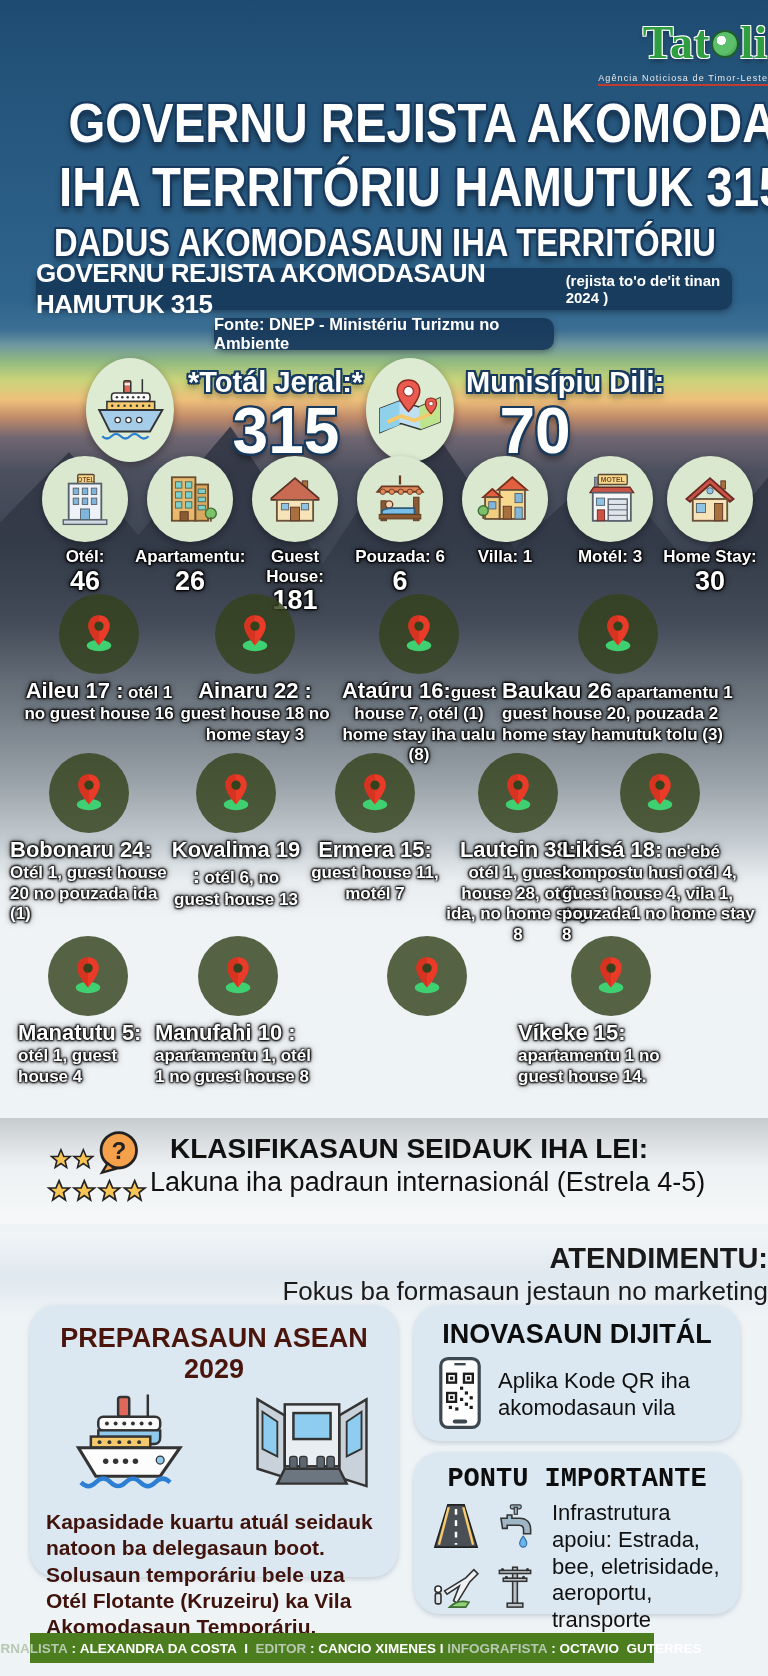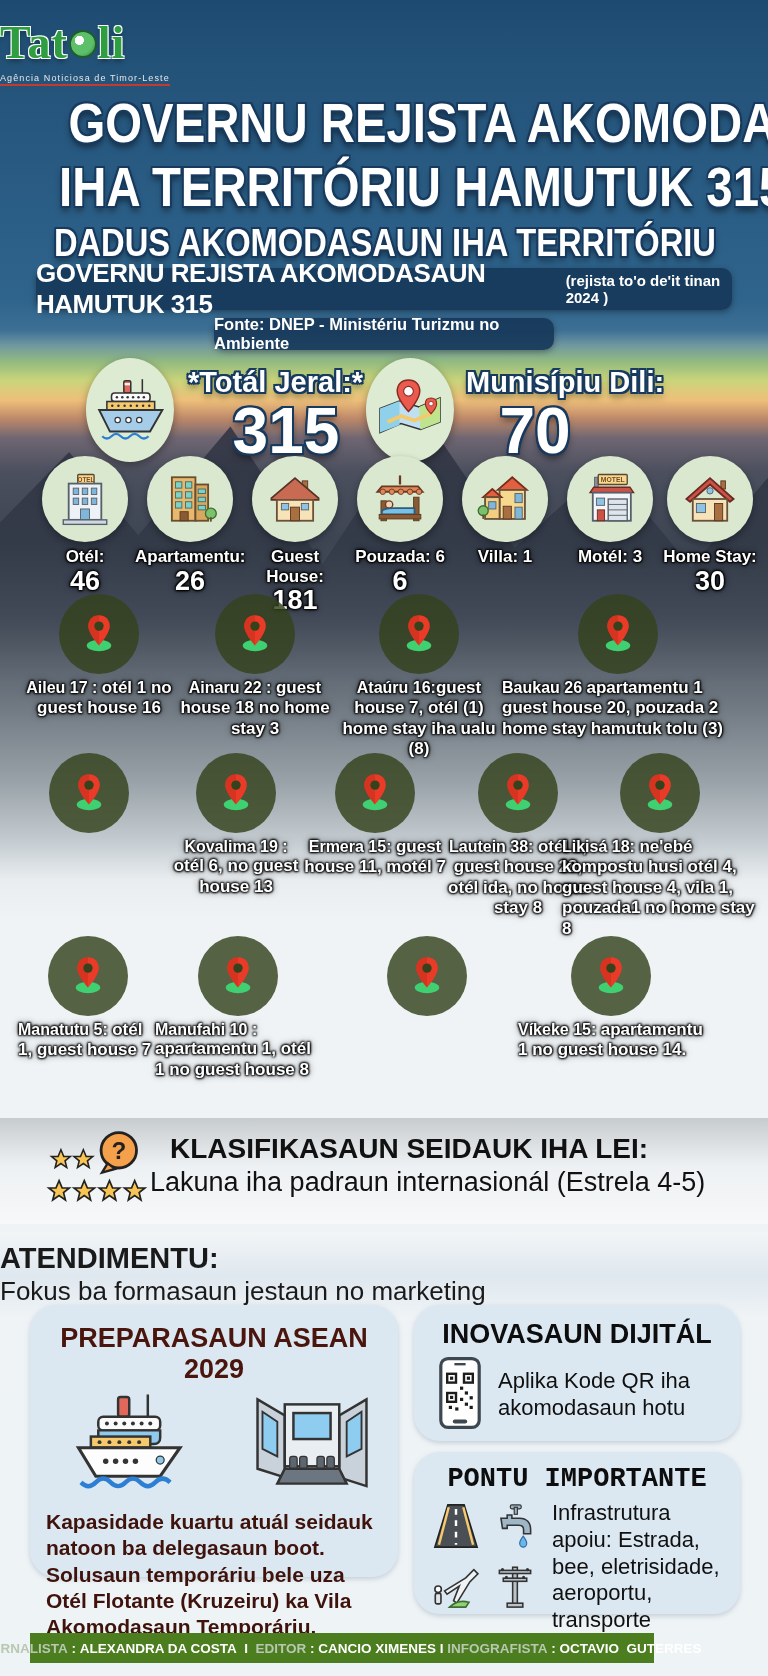--- a/index.html
+++ b/index.html
@@ -4,21 +4,21 @@
 <style>
   html,body{margin:0;padding:0;background:#8a8a8a;}
   .page{position:relative;width:768px;height:1676px;overflow:hidden;
     font-family:"Liberation Sans",sans-serif;
     background:linear-gradient(180deg,
       #1d4a70 0px,#235278 60px,#295b83 180px,#2f648c 300px,#3d6f94 330px,
       #6f97a0 345px,#93bb80 362px,#c9d47a 380px,#eec07a 400px,#c08a6a 418px,
       #6f6672 438px,#4b4f5e 472px,#3d4553 540px,#4a525f 620px,
       #6d767f 700px,#98a1a7 780px,#c3cbd0 840px,#e9edf0 880px,#eff3f6 920px,#eef3f6 1676px);}
   .abs{position:absolute;}
-  .center{left:0;right:0;text-align:left;}
+  .center{left:0;right:0;text-align:right;}
   .squish{display:inline-block;transform:scaleX(.86);transform-origin:50% 50%;white-space:nowrap;}
   .ow{color:#fff;text-shadow:-2px -2px 0 #173a5e,0 -2px 0 #173a5e,2px -2px 0 #173a5e,
       -2px 0 0 #173a5e,2px 0 0 #173a5e,-2px 2px 0 #173a5e,0 2px 0 #173a5e,2px 2px 0 #173a5e,
       0 5px 7px rgba(0,0,0,.5);}
   .h1{font-size:55px;font-weight:bold;line-height:1.08;}
   .h2{font-size:38px;font-weight:bold;}
   .navybox{background:rgba(23,56,90,.92);border-radius:10px;color:#fff;box-shadow:0 2px 6px rgba(0,0,0,.35);}
   .mountains{position:absolute;left:0;right:0;top:388px;height:320px;
     background:linear-gradient(180deg,rgba(38,44,58,.9),rgba(90,100,110,0) 92%);
     clip-path:polygon(0 42%,9% 20%,18% 46%,30% 12%,42% 55%,55% 8%,67% 50%,79% 24%,90% 56%,100% 28%,100% 100%,0 100%);}
@@ -32,21 +32,21 @@
   .catcirc{width:86px;height:86px;margin:0 auto;border-radius:50%;background:#d9e8cf;
     display:flex;align-items:center;justify-content:center;box-shadow:0 3px 7px rgba(0,0,0,.35);}
   .catlabel{margin-top:5px;font-size:17px;font-weight:bold;line-height:1.15;}
   .catval{font-size:27px;font-weight:bold;line-height:1.1;}
   .tsh{color:#fff;text-shadow:-1px -1px 2px rgba(0,0,0,.85),1px -1px 2px rgba(0,0,0,.85),
       -1px 1px 2px rgba(0,0,0,.85),1px 1px 2px rgba(0,0,0,.85),0 0 7px rgba(0,0,0,.75);}
   .pinwrap{width:80px;height:80px;border-radius:50%;background:rgba(53,66,28,.82);
     display:flex;align-items:center;justify-content:center;margin:0 auto;}
   .muni{position:absolute;}
   .munitxt{margin-top:4px;line-height:1.2;}
-  .muni-name{font-size:16px;font-weight:bold;}
+  .muni-name{font-size:22px;font-weight:bold;}
   .muni-det{font-size:17px;font-weight:bold;}
   .t-left{text-align:left;} .t-center{text-align:center;}
   .klas-title{font-size:28px;font-weight:bold;color:#111;}
   .klas-sub{font-size:27px;color:#111;font-weight:normal;}
   .aten-title{font-size:29px;font-weight:bold;color:#1a1a1a;}
   .aten-sub{font-size:26px;color:#1a1a1a;}
   .card{position:absolute;background:#dce8f1;border-radius:26px;box-shadow:0 2px 5px rgba(120,140,160,.35);}
   .card-title{font-size:27px;font-weight:bold;text-align:center;}
   .maroon{color:#4a150c;}
   .asean-body{font-size:21px;font-weight:bold;color:#3f130c;line-height:1.25;text-align:left;}
@@ -325,20 +325,21 @@
 
   <div class="muni t-left" style="left:10px;top:753px;width:158px;">
     <div class="pinwrap">
         <svg viewBox="0 0 64 64" width="46" height="46">
           <ellipse cx="32" cy="48" rx="17" ry="8" fill="#3fd072"></ellipse>
           <path d="M32 6c-9 0-15 6.5-15 15 0 11 15 27 15 27s15-16 15-27c0-8.5-6-15-15-15z" fill="#ea3b28"></path>
           <path d="M32 6c-9 0-15 6.5-15 15 0 11 15 27 15 27V6z" fill="#c62d1c" opacity=".55"></path>
           <circle cx="32" cy="21" r="6.5" fill="#35421c"></circle>
         </svg>
       </div>
+    <div class="munitxt tsh"><span class="muni-name">Bobonaru 24:</span> <span class="muni-det">Otél 1, guest house 20 no pouzada ida (1)</span></div>
   </div>
   <div class="muni t-center" style="left:168px;top:753px;width:136px;">
     <div class="pinwrap">
         <svg viewBox="0 0 64 64" width="46" height="46">
           <ellipse cx="32" cy="48" rx="17" ry="8" fill="#3fd072"></ellipse>
           <path d="M32 6c-9 0-15 6.5-15 15 0 11 15 27 15 27s15-16 15-27c0-8.5-6-15-15-15z" fill="#ea3b28"></path>
           <path d="M32 6c-9 0-15 6.5-15 15 0 11 15 27 15 27V6z" fill="#c62d1c" opacity=".55"></path>
           <circle cx="32" cy="21" r="6.5" fill="#35421c"></circle>
         </svg>
       </div>
@@ -380,21 +381,21 @@
 
   <div class="muni t-left" style="left:18px;top:936px;width:140px;">
     <div class="pinwrap">
         <svg viewBox="0 0 64 64" width="46" height="46">
           <ellipse cx="32" cy="48" rx="17" ry="8" fill="#3fd072"></ellipse>
           <path d="M32 6c-9 0-15 6.5-15 15 0 11 15 27 15 27s15-16 15-27c0-8.5-6-15-15-15z" fill="#ea3b28"></path>
           <path d="M32 6c-9 0-15 6.5-15 15 0 11 15 27 15 27V6z" fill="#c62d1c" opacity=".55"></path>
           <circle cx="32" cy="21" r="6.5" fill="#35421c"></circle>
         </svg>
       </div>
-    <div class="munitxt tsh"><span class="muni-name">Manatutu 5:</span> <span class="muni-det">otél 1, guest house 7</span></div>
+    <div class="munitxt tsh"><span class="muni-name">Manatutu 5:</span> <span class="muni-det">otél 1, guest house 4</span></div>
   </div>
   <div class="muni t-left" style="left:155px;top:936px;width:165px;">
     <div class="pinwrap">
         <svg viewBox="0 0 64 64" width="46" height="46">
           <ellipse cx="32" cy="48" rx="17" ry="8" fill="#3fd072"></ellipse>
           <path d="M32 6c-9 0-15 6.5-15 15 0 11 15 27 15 27s15-16 15-27c0-8.5-6-15-15-15z" fill="#ea3b28"></path>
           <path d="M32 6c-9 0-15 6.5-15 15 0 11 15 27 15 27V6z" fill="#c62d1c" opacity=".55"></path>
           <circle cx="32" cy="21" r="6.5" fill="#35421c"></circle>
         </svg>
       </div>
@@ -519,21 +520,21 @@
           <rect x="30" y="38" width="4" height="4" fill="#1c1c1c"></rect>
             <rect x="36" y="44" width="4" height="4" fill="#1c1c1c"></rect>
             <rect x="42" y="50" width="4" height="4" fill="#1c1c1c"></rect>
             <rect x="30" y="52" width="4" height="4" fill="#1c1c1c"></rect>
             <rect x="36" y="58" width="4" height="4" fill="#1c1c1c"></rect>
             <rect x="16" y="62" width="4" height="4" fill="#1c1c1c"></rect>
             <rect x="24" y="64" width="4" height="4" fill="#1c1c1c"></rect>
             <rect x="42" y="62" width="4" height="4" fill="#1c1c1c"></rect>
         </svg>
       </span>
-      <span class="qr-text">Aplika Kode QR iha akomodasaun hotu</span>
+      <span class="qr-text">Aplika Kode QR iha akomodasaun vila</span>
     </div>
   </div>
 
   <div class="card" style="left:414px;top:1452px;width:326px;height:162px;">
     <div class="card-title" style="margin-top:12px;color:#0d0d0d;font-family:Liberation Mono, monospace;">PONTU IMPORTANTE</div>
     <div style="display:flex;align-items:flex-start;gap:10px;margin:6px 10px 0 14px;">
       <span style="display:grid;grid-template-columns:58px 52px;grid-gap:4px;">
         <span>
           <svg viewBox="0 0 64 64" width="56" height="52">
             <path d="M22 6h20l16 52H6z" fill="#4a4f55" stroke="#222" stroke-width="2"></path>

